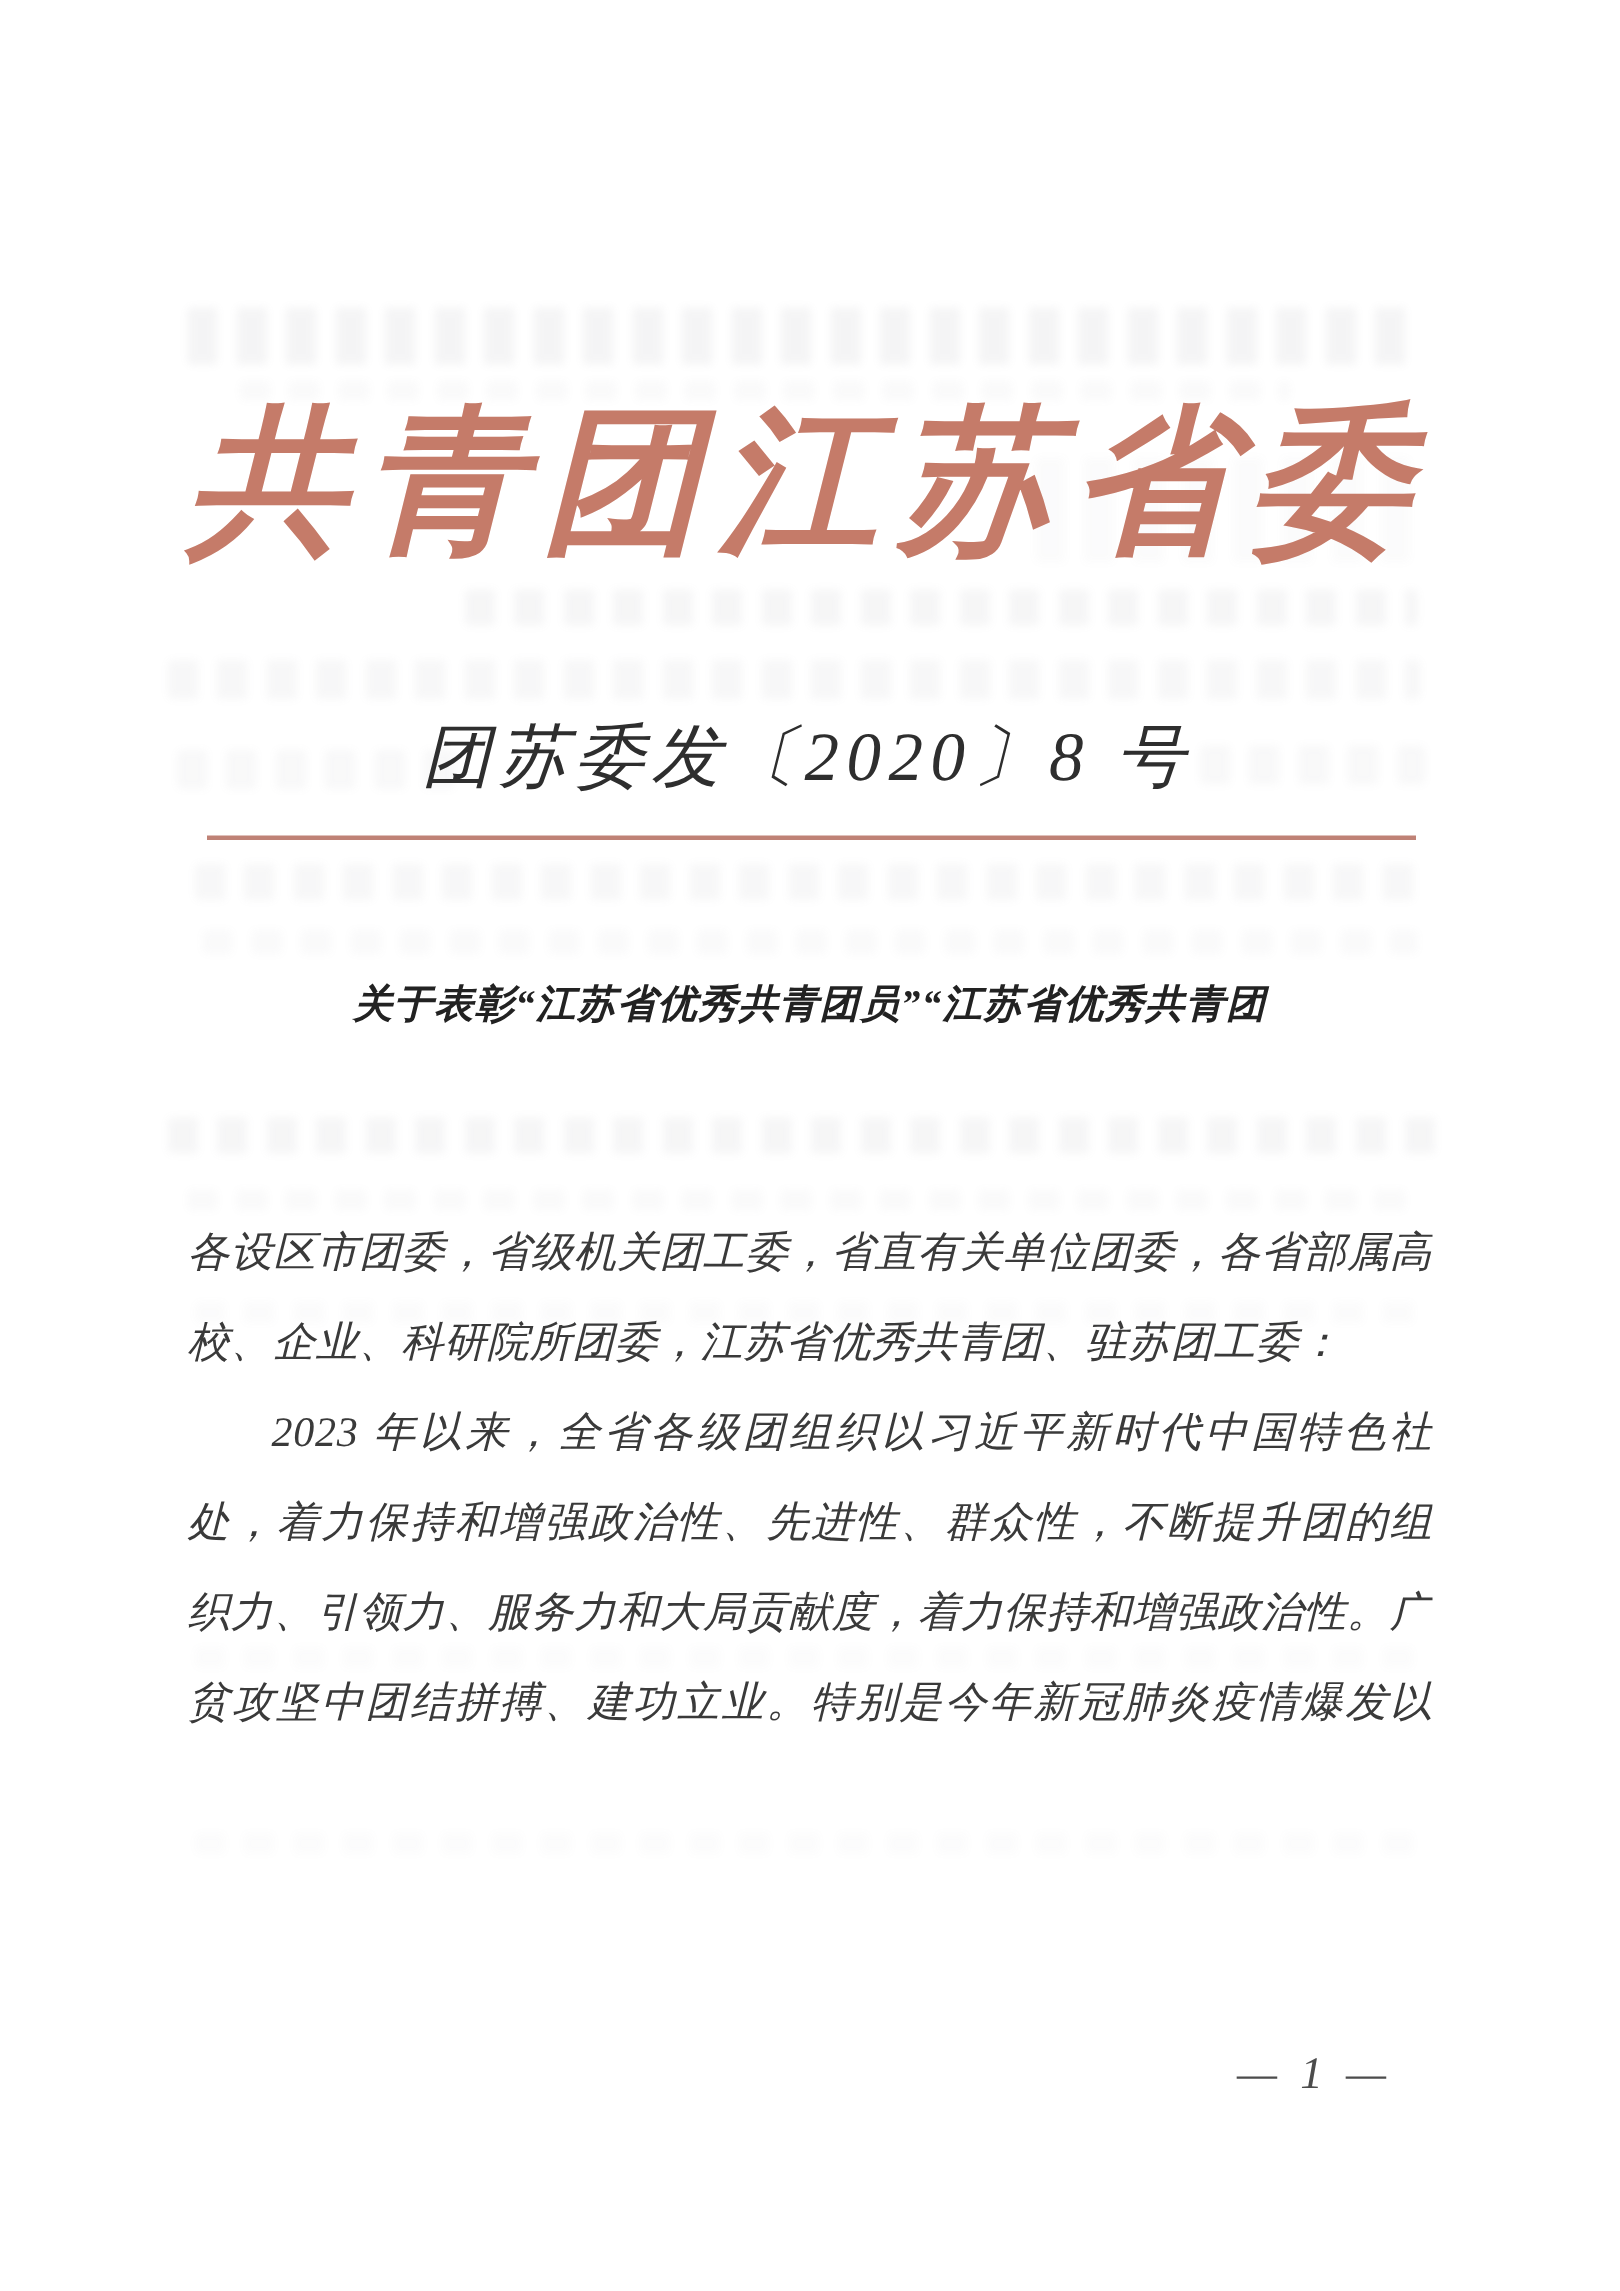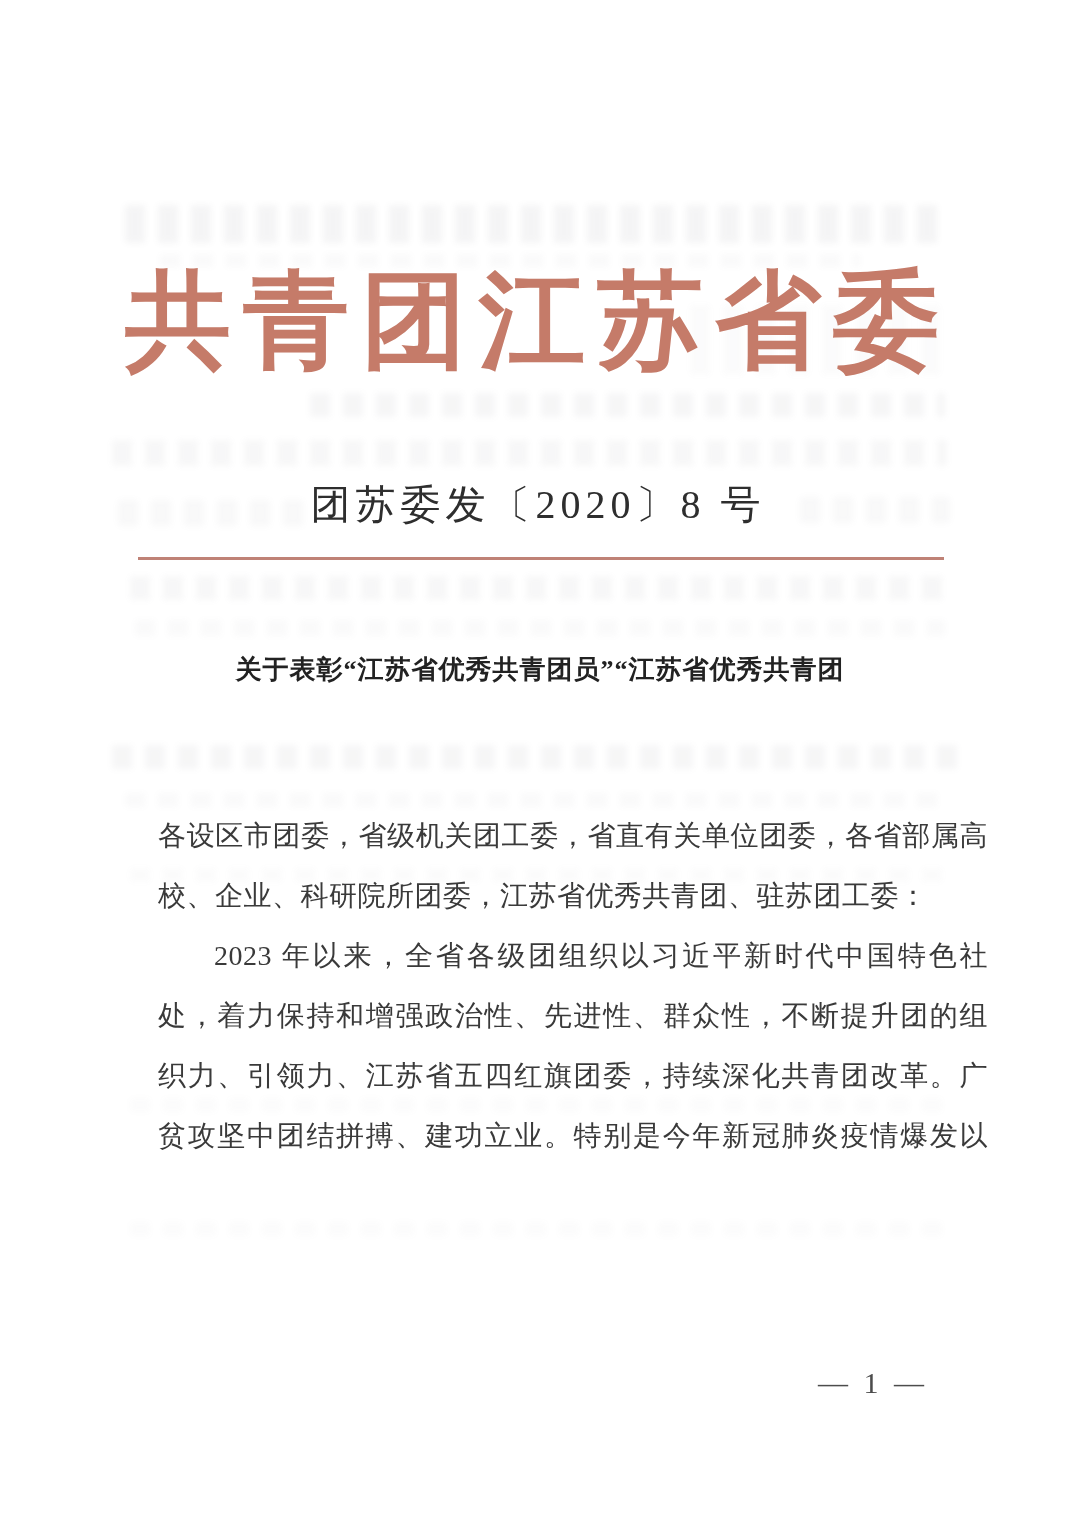--- a/index.html
+++ b/index.html
@@ -8,20 +8,21 @@
     background: #ffffff;
   }
   .page {
     position: relative;
     width: 1076px;
     height: 1527px;
     background: #ffffff;
     overflow: hidden;
     font-family: "Liberation Serif", "DejaVu Serif", serif;
     color: var(--body-ink, #3a3a3a);
+    font-style: italic;
   }
 
   
   .smudge {
     position: absolute;
     background: repeating-linear-gradient(90deg,
       rgba(140,140,148,0.55) 0 20px,
       rgba(140,140,148,0.0) 20px 33px);
     filter: blur(3px);
     border-radius: 3px;
@@ -41,21 +42,21 @@
     color: var(--header-red, #c57b69);
     white-space: nowrap;
   }
 
   .doc-number {
     position: absolute;
     top: 484px;
     left: 0;
     width: 100%;
     text-align: center;
-    font-size: 40px;
+    font-size: 46px;
     line-height: 42px;
     letter-spacing: 5px;
     color: #2e2e2e;
     white-space: nowrap;
   }
 
   .red-rule {
     position: absolute;
     top: 557px;
     left: 138px;
@@ -79,21 +80,20 @@
 
   .doc-body {
     position: absolute;
     top: 806px;
     left: 125px;
     width: 830px;
     font-size: 28px;
     line-height: 60px;
     color: var(--body-ink, #3a3a3a);
     letter-spacing: 0.5px;
-    margin-left: 33px;
   }
   .body-line {
     height: 60px;
     overflow: hidden;
   }
   .body-line.justify {
     text-align: justify;
     text-align-last: justify;
   }
   .body-line.indent {
@@ -138,19 +138,19 @@
 
   <div class="doc-title">
     <div>关于表彰“江苏省优秀共青团员”“江苏省优秀共青团</div>
   </div>
 
   <div class="doc-body" id="doc-body">
       <div class="body-line justify">各设区市团委，省级机关团工委，省直有关单位团委，各省部属高</div>
       <div class="body-line">校、企业、科研院所团委，江苏省优秀共青团、驻苏团工委：</div>
       <div class="body-line justify indent">2023 年以来，全省各级团组织以习近平新时代中国特色社</div>
       <div class="body-line justify">处，着力保持和增强政治性、先进性、群众性，不断提升团的组</div>
-      <div class="body-line justify">织力、引领力、江苏省五四红旗团委，持续深化共青团改革。广</div>
+      <div class="body-line justify">织力、引领力、服务力和大局贡献度，着力保持和增强政治性。广</div>
       <div class="body-line justify">贫攻坚中团结拼搏、建功立业。特别是今年新冠肺炎疫情爆发以</div>
     </div>
 
   <div class="page-number">— 1 —</div>
 
 </div>
 
 </body></html>

